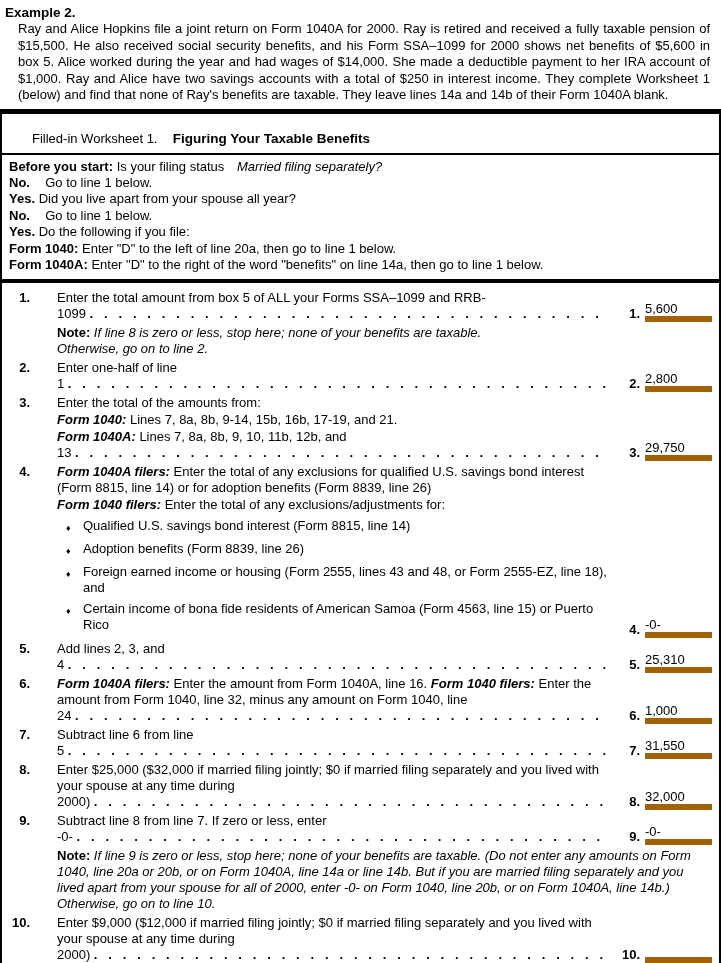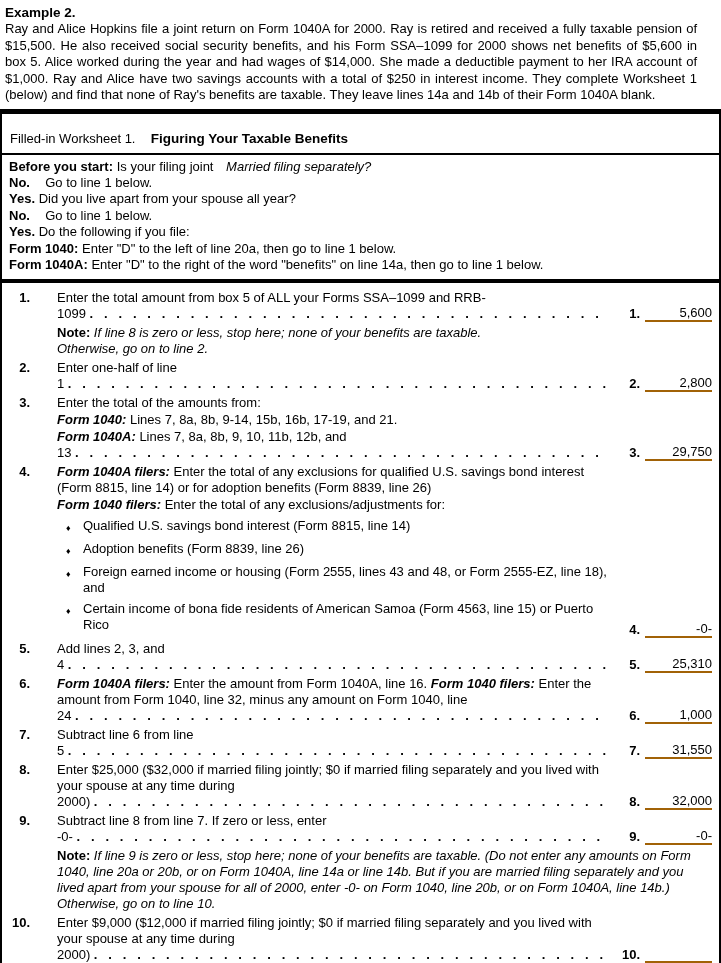--- a/index.html
+++ b/index.html
@@ -10,38 +10,39 @@
     font-size: 13px;
     color: #000;
     -webkit-font-smoothing: none;
   }
   .page { width: 721px; }
 
   
   .example { padding: 4px 8px 0 5px; }
   .example-heading { font-weight: bold; font-size: 13.5px; line-height: 17px; }
   .example-body {
+    margin-left: 13px;
     width: 692px;
     line-height: 16.5px;
     text-align: justify;
   }
 
   
   .wsbox {
     margin-top: 5px;
     border-top: 5px solid #000;
     border-left: 2px solid #000;
     border-right: 2px solid #000;
     border-bottom: 3px solid #000;
   }
   .ws-titlebar {
     padding: 17px 8px 7px 8px;
     border-bottom: 2px solid #000;
   }
-  .ws-title-prefix { font-weight: normal; }
+  .ws-title-prefix { font-weight: normal; margin-left: 22px; }
   .ws-title { font-weight: bold; font-size: 13.5px; }
 
   
   .before {
     padding: 4px 8px 6px 7px;
     border-bottom: 4px solid #000;
     line-height: 16.4px;
   }
   .before p { margin: 0; }
   .ind1 { margin-left: 30px; }
@@ -67,22 +68,22 @@
     overflow: hidden; margin-left: 27px; margin-right: 4px;
   }
   .wamount {
     flex: none; width: 100px;
     align-self: flex-end;
     display: flex; align-items: flex-end;
   }
   .anum { font-weight: bold; width: 26px; text-align: right; flex: none; }
   .aval {
     flex: none; width: 67px; margin-left: 5px;
-    border-bottom: 2px solid #a16207;
-    text-align: right; min-height: 15px; line-height: 15px;
+    border-bottom: 6px solid #a16207;
+    text-align: left; min-height: 15px; line-height: 15px;
   }
   .dotted::after {
     content: " .\00a0\00a0\00a0.\00a0\00a0\00a0.\00a0\00a0\00a0.\00a0\00a0\00a0.\00a0\00a0\00a0.\00a0\00a0\00a0.\00a0\00a0\00a0.\00a0\00a0\00a0.\00a0\00a0\00a0.\00a0\00a0\00a0.\00a0\00a0\00a0.\00a0\00a0\00a0.\00a0\00a0\00a0.\00a0\00a0\00a0.\00a0\00a0\00a0.\00a0\00a0\00a0.\00a0\00a0\00a0.\00a0\00a0\00a0.\00a0\00a0\00a0.\00a0\00a0\00a0.\00a0\00a0\00a0.\00a0\00a0\00a0.\00a0\00a0\00a0.\00a0\00a0\00a0.\00a0\00a0\00a0.\00a0\00a0\00a0.\00a0\00a0\00a0.\00a0\00a0\00a0.\00a0\00a0\00a0.\00a0\00a0\00a0.\00a0\00a0\00a0.\00a0\00a0\00a0.\00a0\00a0\00a0.\00a0\00a0\00a0.\00a0\00a0\00a0.\00a0\00a0\00a0.\00a0\00a0\00a0.\00a0\00a0\00a0.\00a0\00a0\00a0.";
     white-space: nowrap;
     font-weight: bold;
   }
   .bi { font-weight: bold; font-style: italic; }
   .note-label { font-weight: bold; }
   .note-text { font-style: italic; }
   .sub { margin-top: 1px; }
@@ -104,21 +105,21 @@
 
     <div class="ws-titlebar">
       <span class="ws-title-prefix">Filled-in Worksheet 1.</span>
       <span class="gap"></span>
       <span class="ws-title">Figuring Your Taxable Benefits</span>
     </div>
 
     <div class="before">
       <p>
         <b class="lbl">Before you start:</b>
-        <span>Is your filing joint</span>
+        <span>Is your filing status</span>
         <i class="it">Married filing separately?</i>
       </p>
       <p class="ind1">
         <b class="lbl">No.</b>
         <span class="gap"></span>
         <span>Go to line 1 below.</span>
       </p>
       <p class="ind1">
         <b class="lbl">Yes.</b>
         <span>Did you live apart from your spouse all year?</span>

